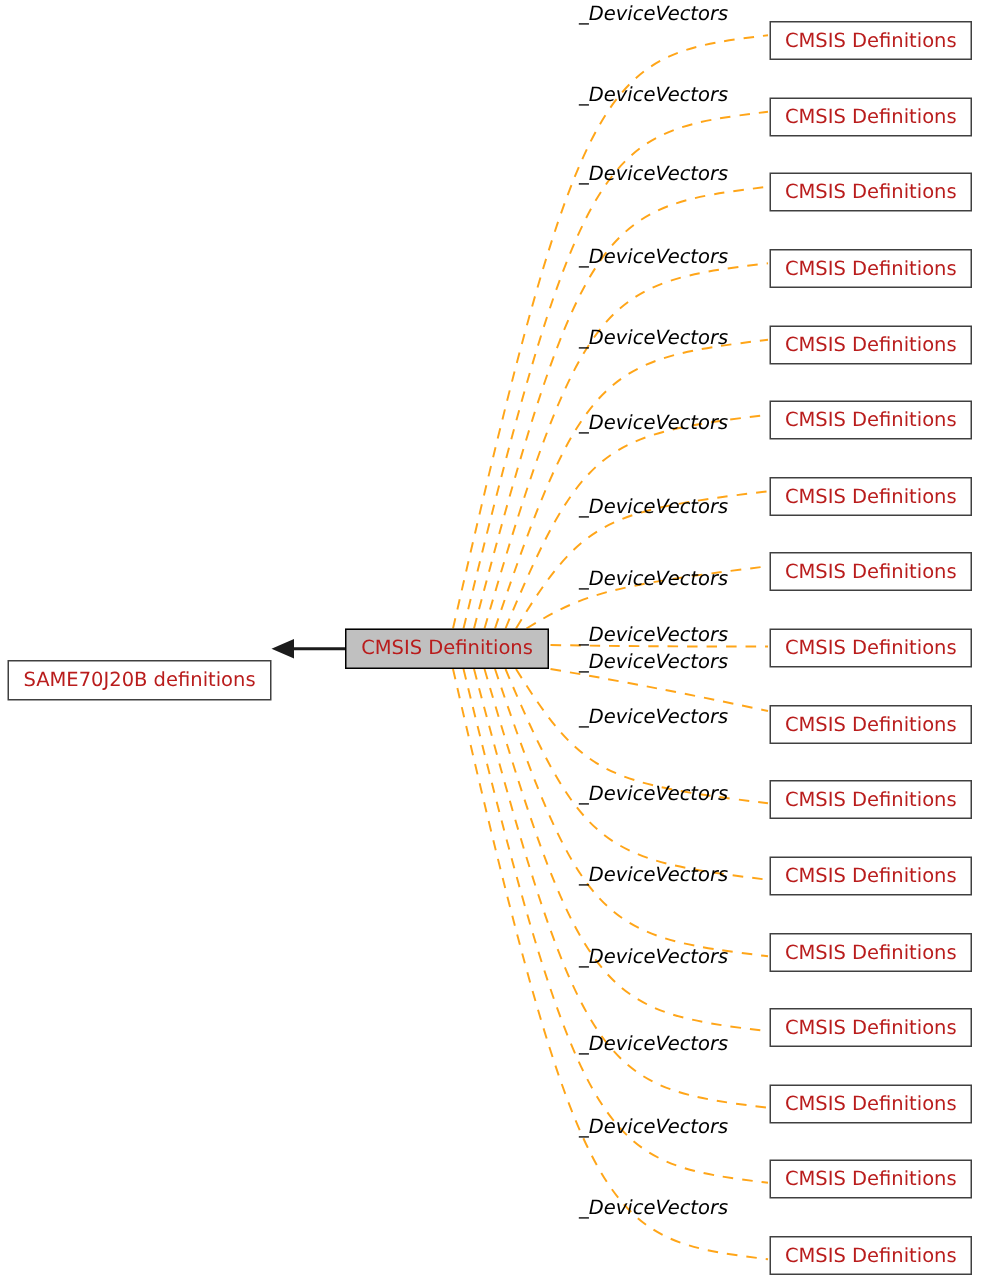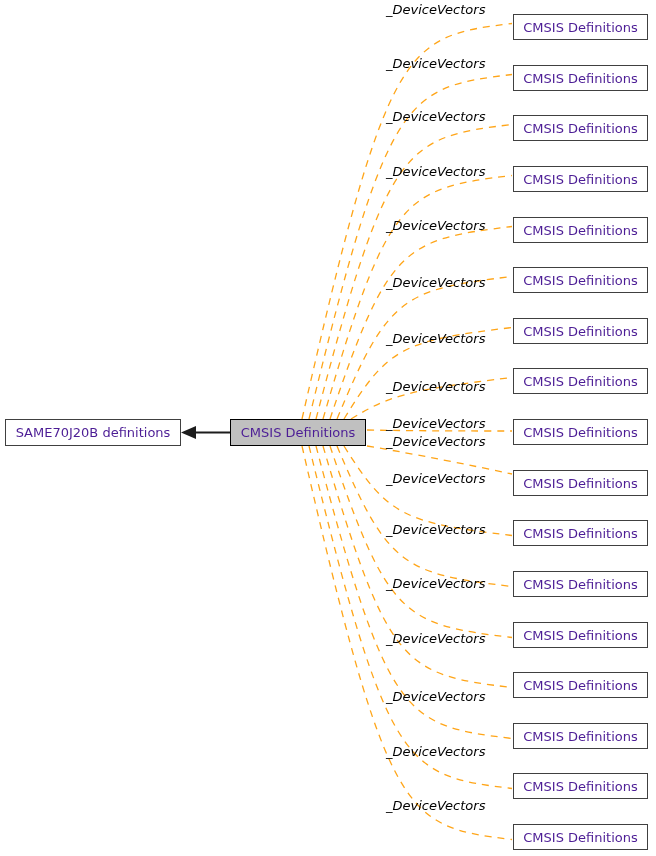--- a/index.html
+++ b/index.html
@@ -8,21 +8,21 @@
     width:656px;height:856px;
     background:#ffffff;
     font-family:"DejaVu Sans", "Liberation Sans", sans-serif;
     overflow:hidden;
   }
   #edge-layer{position:absolute;left:0;top:0;width:656px;height:856px;}
   .node{
     position:absolute;
     box-sizing:border-box;
     display:flex;align-items:center;justify-content:center;
-    font-size:13px;line-height:1;color:#4c1d95;
+    font-size:13px;line-height:1;color:#b91c1c;
     background:#ffffff;
     border:1.4px solid #404040;
     white-space:nowrap;
     cursor:pointer;
   }
   .node.center{
     background:#c0c0c0;
     border:1.7px solid #000000;
   }
   .edge-label{
@@ -51,21 +51,21 @@
       <path d="M 337 446 C 388 567.5, 404 573.5, 512 586.5" fill="none" stroke="#ffa518" stroke-width="1.3" stroke-dasharray="7 6"></path>
       <path d="M 330 446 C 388 618.5, 404 624.5, 512 637.5" fill="none" stroke="#ffa518" stroke-width="1.3" stroke-dasharray="7 6"></path>
       <path d="M 323 446 C 388 668.5, 404 674.5, 512 687.5" fill="none" stroke="#ffa518" stroke-width="1.3" stroke-dasharray="7 6"></path>
       <path d="M 316 446 C 388 719.5, 404 725.5, 512 738.5" fill="none" stroke="#ffa518" stroke-width="1.3" stroke-dasharray="7 6"></path>
       <path d="M 309 446 C 388 769.5, 404 775.5, 512 788.5" fill="none" stroke="#ffa518" stroke-width="1.3" stroke-dasharray="7 6"></path>
       <path d="M 302 446 C 388 820.5, 404 826.5, 512 839.5" fill="none" stroke="#ffa518" stroke-width="1.3" stroke-dasharray="7 6"></path>
       <path d="M 195 432.5 H 230" stroke="#1c1c1c" stroke-width="2" fill="none"></path>
       <polygon points="181,432.5 196,426 196,439" fill="#1c1c1c"></polygon>
     </svg>
 
-  <div class="node" id="left-node" style="left: 5px; top: 419px; width: 176px; height: 27px; background: rgb(255, 255, 255); border-color: rgb(64, 64, 64);">SAME70J20B definitions</div>
+  <div class="node" id="left-node" style="left: 5px; top: 440px; width: 176px; height: 27px; background: rgb(255, 255, 255); border-color: rgb(64, 64, 64);">SAME70J20B definitions</div>
 
   <div class="node center" id="center-node" style="left: 230px; top: 419px; width: 136px; height: 27px; background: rgb(192, 192, 192); border-color: rgb(0, 0, 0);">CMSIS Definitions</div>
 
   <div id="right-nodes">
       <div class="node" style="left: 513px; top: 14px; width: 135px; height: 26px;">CMSIS Definitions</div>
       <div class="node" style="left: 513px; top: 65px; width: 135px; height: 26px;">CMSIS Definitions</div>
       <div class="node" style="left: 513px; top: 115px; width: 135px; height: 26px;">CMSIS Definitions</div>
       <div class="node" style="left: 513px; top: 166px; width: 135px; height: 26px;">CMSIS Definitions</div>
       <div class="node" style="left: 513px; top: 217px; width: 135px; height: 26px;">CMSIS Definitions</div>
       <div class="node" style="left: 513px; top: 267px; width: 135px; height: 26px;">CMSIS Definitions</div>

